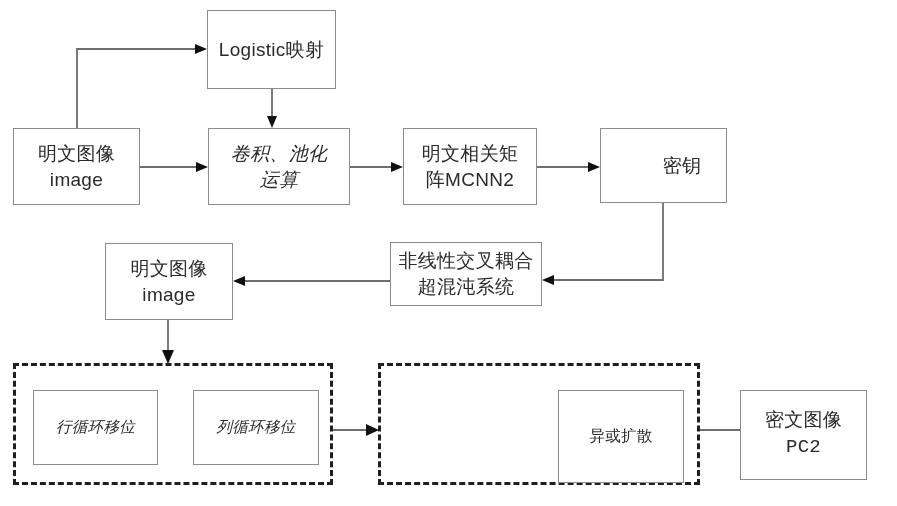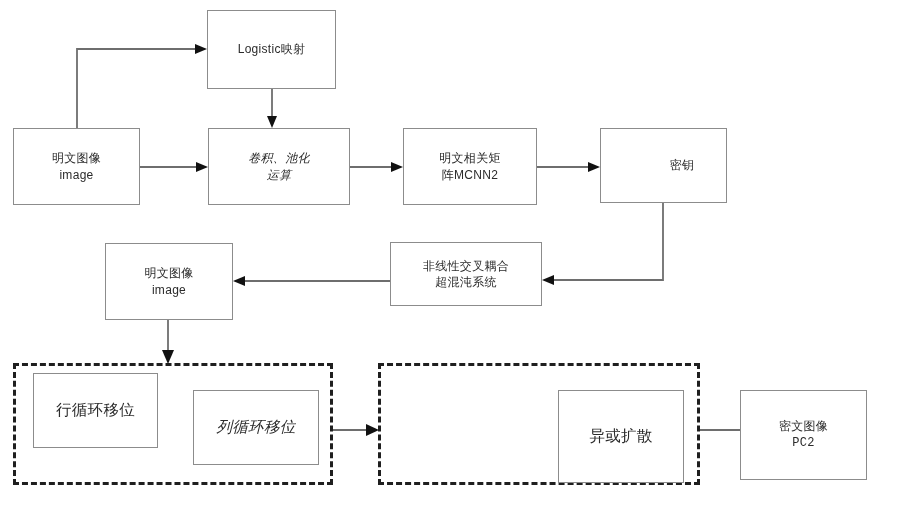--- a/index.html
+++ b/index.html
@@ -19,21 +19,21 @@
   .node {
     position: absolute;
     box-sizing: border-box;
     border: 1.6px solid #8c8c8c;
     background: #ffffff;
     display: flex;
     align-items: center;
     justify-content: center;
     text-align: center;
     color: #2b2b2b;
-    font-size: 12px;
+    font-size: 19px;
     line-height: 1.35;
     letter-spacing: 0.3px;
     white-space: pre-line;
     z-index: 3;
   }
   .node.sub {
     border: 1.4px solid #8c8c8c;
     font-size: 15.5px;
   }
   .group-dashed {
@@ -136,21 +136,21 @@
 阵MCNN2</div>
 
   <div class="node" style="left:600px; top:128px; width:127px; height:75px;padding-left:37px;">密钥</div>
 
   <div class="node" style="left:105px; top:243px; width:128px; height:77px;">明文图像
 image</div>
 
   <div class="node" style="left:390px; top:242px; width:152px; height:64px;">非线性交叉耦合
 超混沌系统</div>
 
-  <div class="node sub" style="left:33px; top:373px; width:125px; height:75px;">行循环移位</div>
+  <div class="node sub" style="left:33px; top:390px; width:125px; height:75px;font-style:italic;">行循环移位</div>
 
   <div class="node sub" style="left:193px; top:390px; width:126px; height:75px;font-style:italic;">列循环移位</div>
 
 
   <div class="node sub" style="left:558px; top:390px; width:126px; height:93px;">异或扩散</div>
 
   <div class="node" style="left:740px; top:390px; width:127px; height:90px;font-family:Liberation Mono, monospace;">密文图像
 PC2</div>
 
 </div>

